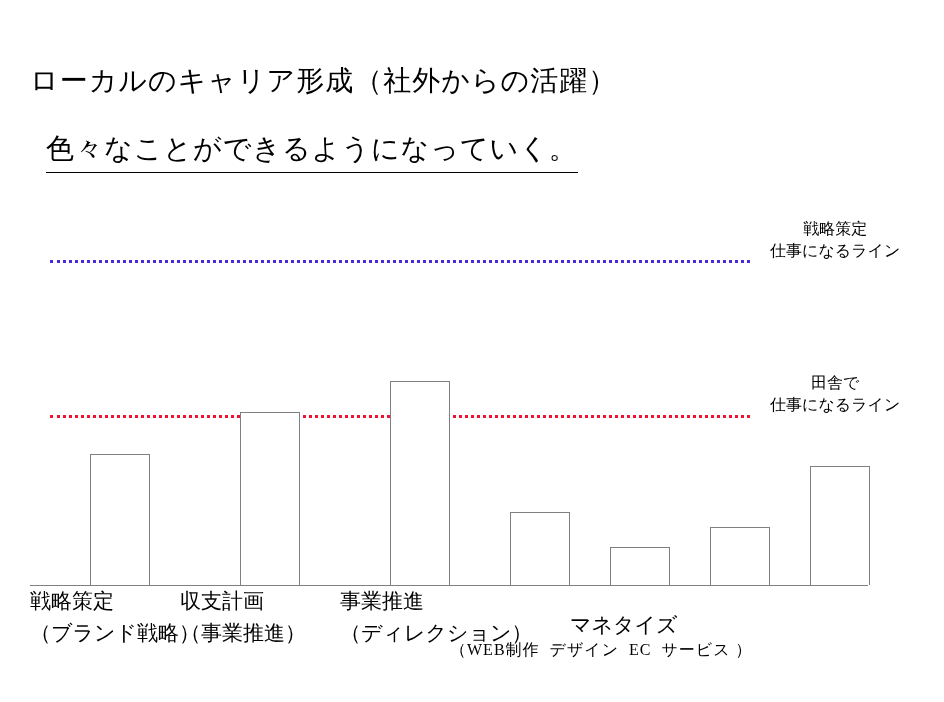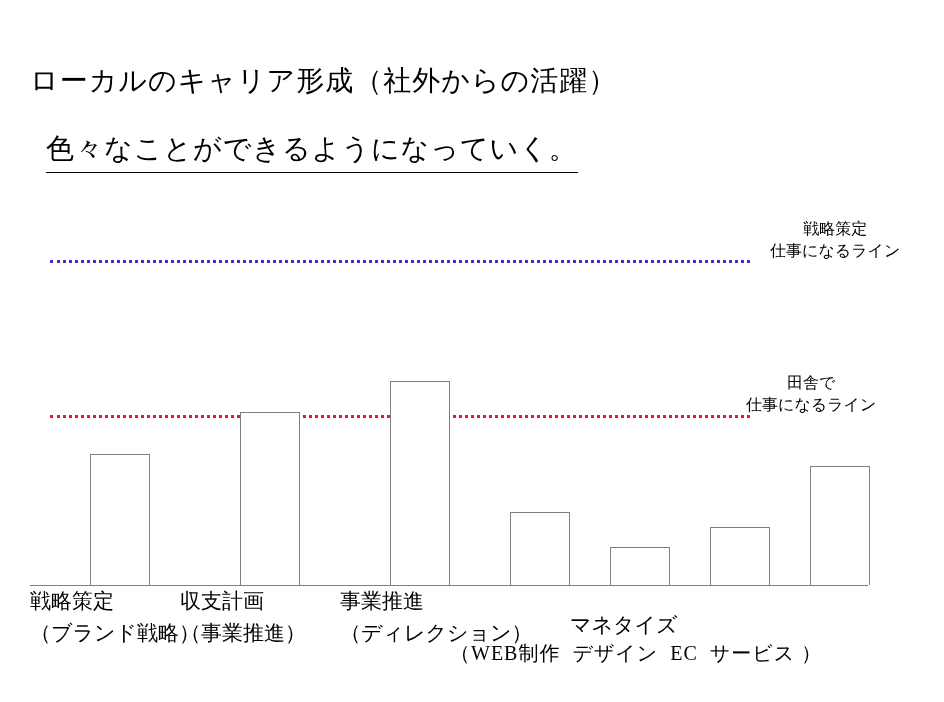--- a/index.html
+++ b/index.html
@@ -52,21 +52,21 @@
       border-color: #f01030;
     }
     .line-label {
       position: absolute;
       font-size: 16px;
       text-align: center;
       line-height: 1.4;
       white-space: pre;
     }
     .label-urban { left: 770px; top: 218px; }
-    .label-rural { left: 746px; top: 372px; }
+    .label-rural { left: 770px; top: 372px; }
 
     
     .baseline {
       position: absolute;
       left: 30px;
       top: 585px;
       width: 838px;
       height: 0;
       border-top: 1px solid #808080;
     }
@@ -91,21 +91,21 @@
       top: 586px;
       font-size: 21px;
       text-align: left;
       line-height: 1.5;
       white-space: pre;
     }
     .group-label {
       position: absolute;
       top: 640px;
       left: 450px;
-      font-size: 20px;
+      font-size: 16px;
       letter-spacing: 1px;
       white-space: pre;
     }
   </style>
 </head>
 <body>
 
 <div class="title">ローカルのキャリア形成（社外からの活躍）</div>
 <div class="subtitle">色々なことができるようになっていく。</div>
 

